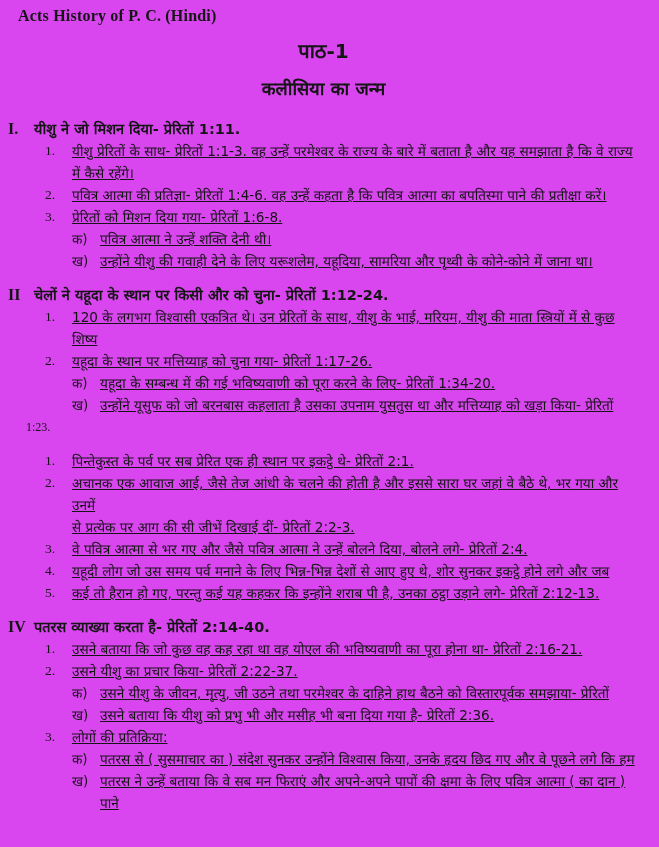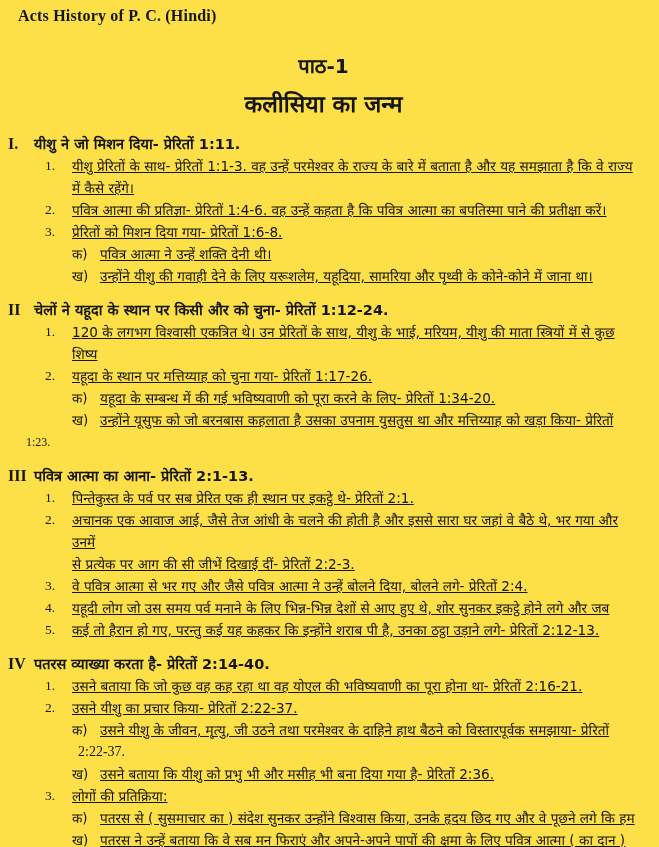--- a/index.html
+++ b/index.html
@@ -12,40 +12,40 @@
     height: 847px;
     overflow: hidden;
     color: #151515;
     font-family: "DejaVu Sans", sans-serif;
   }
   .page {
     box-sizing: border-box;
     width: 659px;
     height: 847px;
     padding: 6px 20px 0 8px;
-    background: #fde047;
+    background: #d946ef;
   }
   .doc-title {
     font-family: "Liberation Serif", "DejaVu Serif", serif;
     font-weight: bold;
     font-size: 16px;
     line-height: 20px;
     margin-left: 10px;
     letter-spacing: 0.2px;
   }
   .lesson {
     text-align: center;
     font-size: 20px;
     font-weight: 600;
     line-height: 26px;
-    margin-top: 27px;
+    margin-top: 12px;
   }
   .main-heading {
     text-align: center;
-    font-size: 23px;
+    font-size: 18px;
     font-weight: 700;
     line-height: 30px;
     margin-top: 10px;
   }
   .section {
     margin-top: 12px;
   }
   .section.first {
     margin-top: 14px;
   }
@@ -176,24 +176,20 @@
     <div class="item sub">
       <span class="item-marker">ख)</span>
       <div class="item-text">
         <div class="line">उन्होंने यूसुफ को जो बरनबास कहलाता है उसका उपनाम युसतुस था और मत्तिय्याह को खड़ा किया- प्रेरितों</div>
       </div>
     </div>
     <div class="cont-left">1:23.</div>
   </div>
 
   <div class="section">
-    <div class="sec-head">
-      <span class="sec-num">III</span>
-      <span class="sec-title">पवित्र आत्मा का आना- प्रेरितों 2:1-13.</span>
-    </div>
     <div class="item">
       <span class="item-marker">1.</span>
       <div class="item-text">
         <div class="line">पिन्तेकुस्त के पर्व पर सब प्रेरित एक ही स्थान पर इकट्ठे थे- प्रेरितों 2:1.</div>
       </div>
     </div>
     <div class="item">
       <span class="item-marker">2.</span>
       <div class="item-text">
         <div class="line">अचानक एक आवाज आई, जैसे तेज आंधी के चलने की होती है और इससे सारा घर जहां वे बैठे थे, भर गया और उनमें</div>
@@ -236,21 +232,20 @@
       <div class="item-text">
         <div class="line">उसने यीशु का प्रचार किया- प्रेरितों 2:22-37.</div>
       </div>
     </div>
     <div class="item sub">
       <span class="item-marker">क)</span>
       <div class="item-text">
         <div class="line">उसने यीशु के जीवन, मृत्यु, जी उठने तथा परमेश्वर के दाहिने हाथ बैठने को विस्तारपूर्वक समझाया- प्रेरितों</div>
       </div>
     </div>
-    <div class="cont-mid">2:22-37.</div>
     <div class="item sub">
       <span class="item-marker">ख)</span>
       <div class="item-text">
         <div class="line">उसने बताया कि यीशु को प्रभु भी और मसीह भी बना दिया गया है- प्रेरितों 2:36.</div>
       </div>
     </div>
     <div class="item">
       <span class="item-marker">3.</span>
       <div class="item-text">
         <div class="line">लोगों की प्रतिक्रिया:</div>

